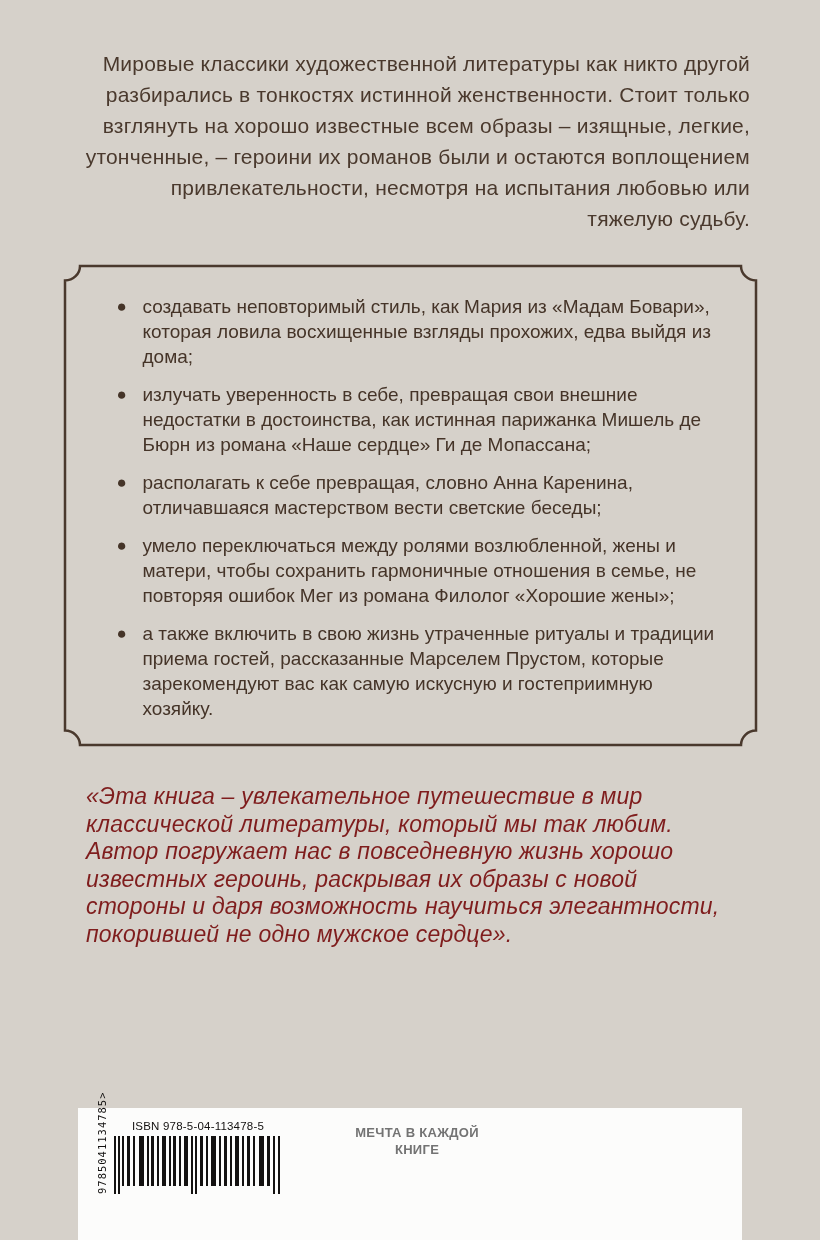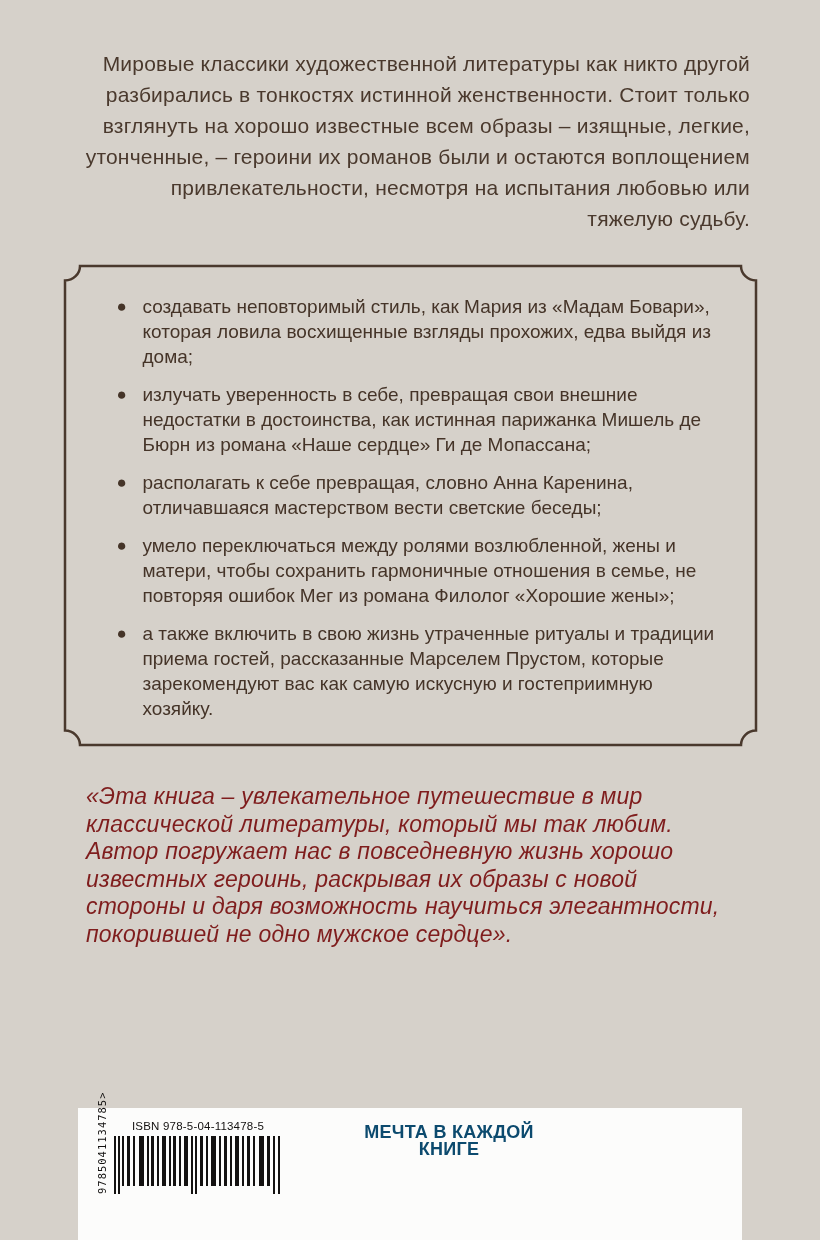--- a/index.html
+++ b/index.html
@@ -84,21 +84,20 @@
   .footer {
     position: absolute;
     left: 78px;
     bottom: 0;
     width: 664px;
     height: 132px;
     background: #fcfcfb;
     display: flex;
     align-items: flex-start;
     padding: 12px 0 0 18px;
-    gap: 32px;
   }
   .barcode-wrap { display: flex; align-items: flex-end; }
   .bc-vert {
     writing-mode: vertical-rl;
     transform: rotate(180deg);
     font-family: "DejaVu Sans Mono", monospace;
     font-size: 10.5px;
     letter-spacing: 1px;
     color: #131110;
     height: 72px;
@@ -125,24 +124,24 @@
     font-size: 46px;
     line-height: 52px;
     letter-spacing: 7px;
     text-indent: 7px;
     color: #181512;
   }
   .tagline {
     width: 170px;
     margin: 2px auto 0;
     font-weight: bold;
-    font-size: 18px;
+    font-size: 13px;
     line-height: 17px;
     letter-spacing: 0.3px;
-    color: #0c4a6e;
+    color: #737373;
   }
 </style>
 </head>
 <body>
 
 <div class="page">
 
   <p class="intro">Мировые классики художественной литературы как никто другой разбирались в тонкостях истинной женственности. Стоит только взглянуть на хорошо известные всем образы – изящные, легкие, утонченные, – героини их романов были и остаются воплощением привлекательности, несмотря на испытания любовью или тяжелую судьбу.</p>
 
 

